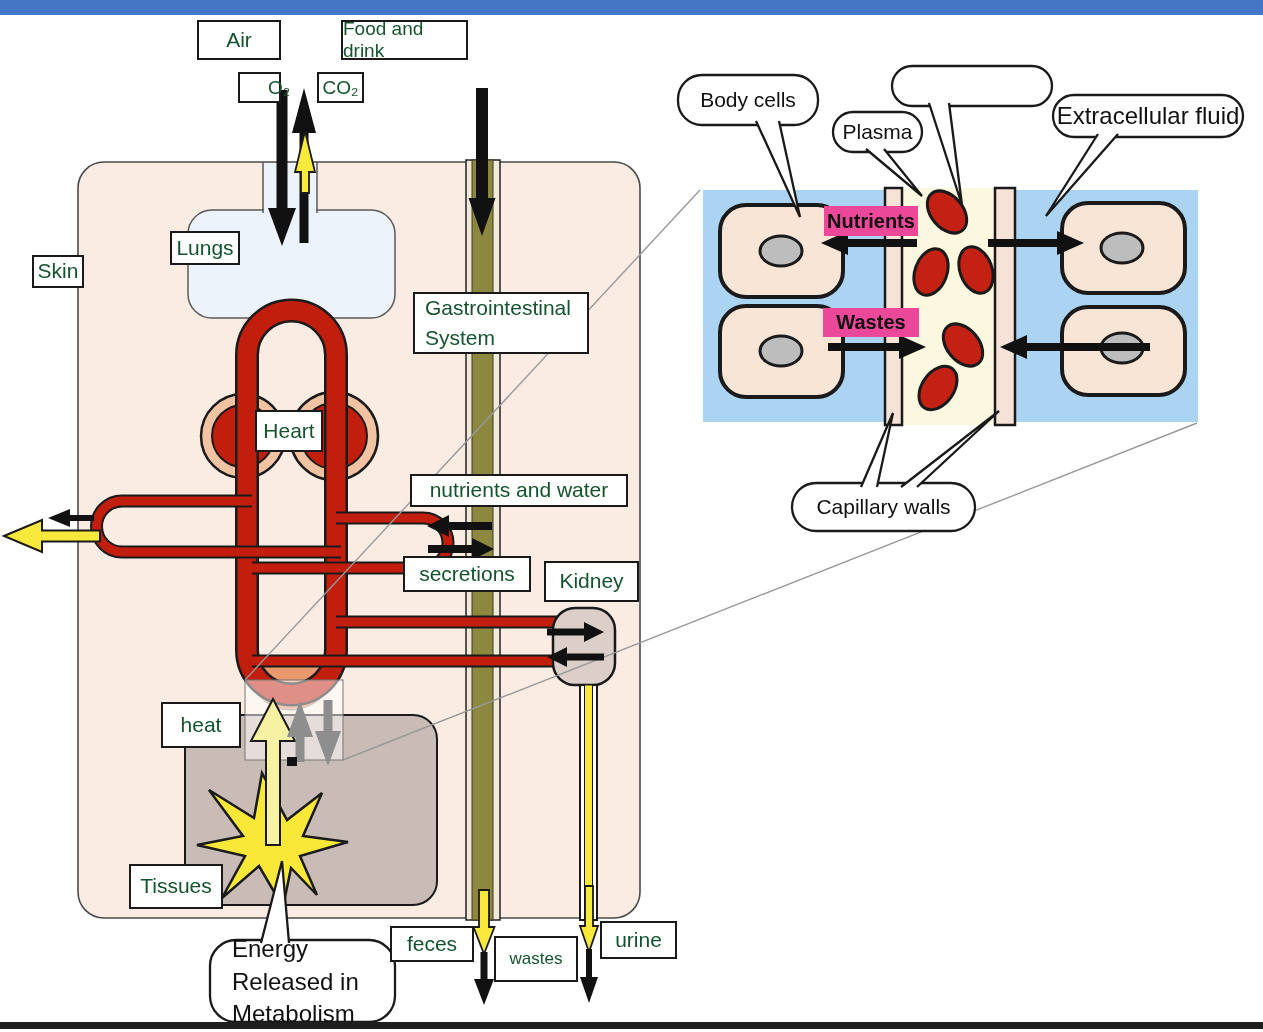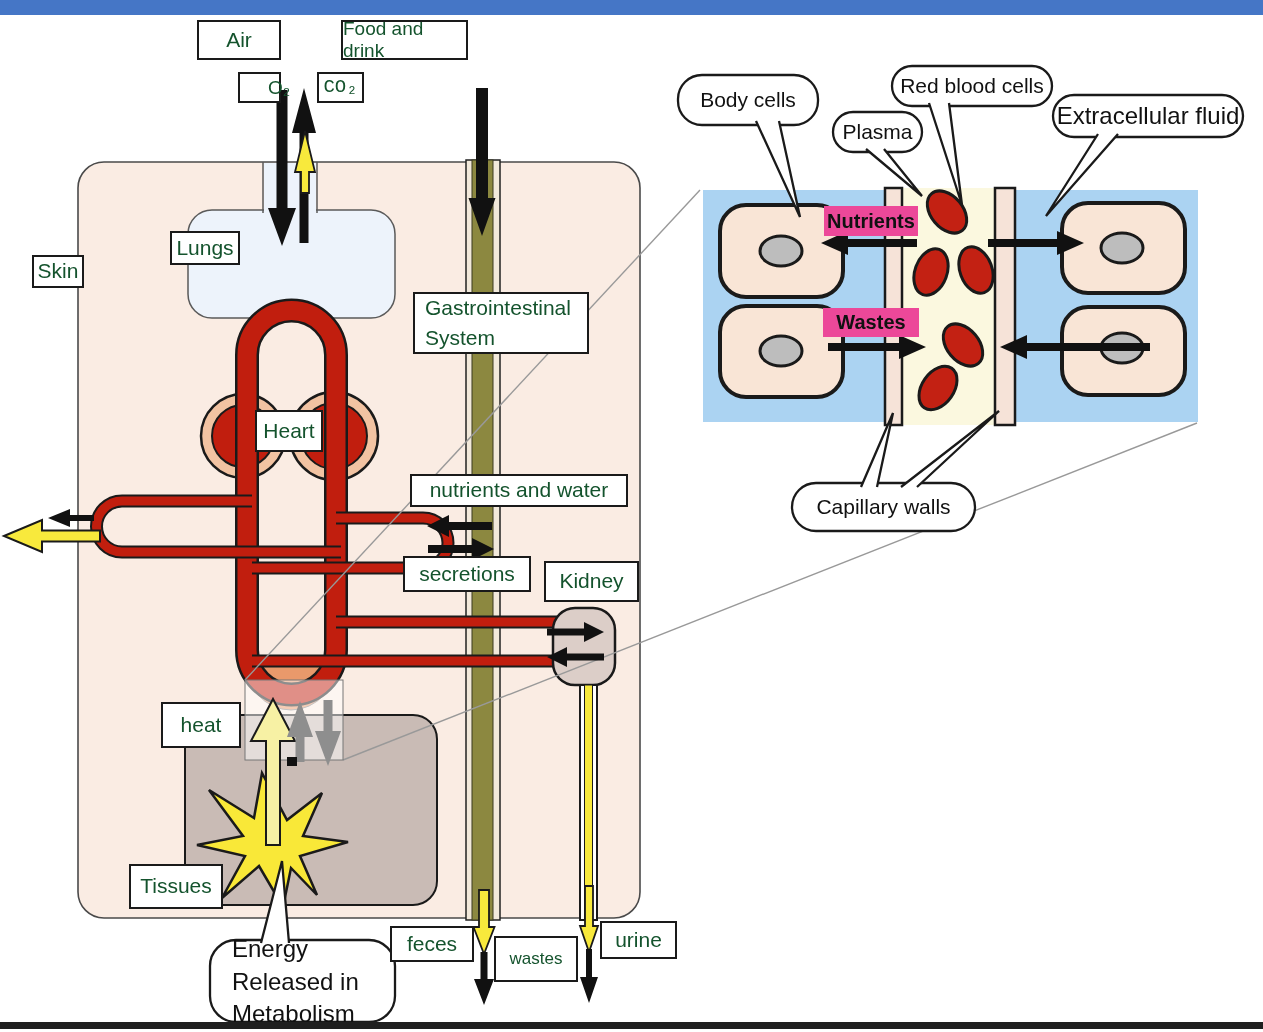--- a/index.html
+++ b/index.html
@@ -219,40 +219,39 @@
   </g>
   <g>
     <rect x="210" y="940" width="185" height="82" rx="26" fill="#fff" stroke="#1a1a1a" stroke-width="2.3"></rect>
     <path d="M261,943 L282,861 L289,943" fill="#fff" stroke="#1a1a1a" stroke-width="2.3"></path>
   </g>
 </svg>
 
 <div class="lbl" style="left:197px;top:20px;width:84px;height:40px;font-size:21px;">Air</div>
 <div class="lbl" style="left:341px;top:20px;width:127px;height:40px;font-size:19px;">Food and drink</div>
 <div class="lbl" style="left:238px;top:72px;width:36px;height:31px;font-size:19px;padding-left:39px;">O₂</div>
-<div class="lbl" style="left:317px;top:72px;width:47px;height:31px;font-size:19px;font-family:Liberation Mono, monospace;">CO₂</div>
+<div class="lbl" style="left:317px;top:72px;width:47px;height:31px;font-size:19px;">CO₂</div>
 <div class="lbl" style="left:32px;top:255px;width:52px;height:33px;font-size:21px;">Skin</div>
 <div class="lbl" style="left:170px;top:231px;width:70px;height:34px;font-size:21px;">Lungs</div>
 <div class="lbl" style="left:255px;top:410px;width:68px;height:42px;font-size:21px;">Heart</div>
 <div class="lbl wrapleft" style="left:413px;top:292px;width:176px;height:62px;font-size:21px;">Gastrointestinal System</div>
 <div class="lbl" style="left:410px;top:474px;width:218px;height:33px;font-size:21px;">nutrients and water</div>
 <div class="lbl" style="left:403px;top:556px;width:128px;height:36px;font-size:21px;">secretions</div>
 <div class="lbl" style="left:544px;top:561px;width:95px;height:41px;font-size:21px;">Kidney</div>
 <div class="lbl" style="left:161px;top:702px;width:80px;height:46px;font-size:21px;">heat</div>
 <div class="lbl" style="left:129px;top:864px;width:94px;height:45px;font-size:21px;">Tissues</div>
 <div class="lbl" style="left:390px;top:926px;width:84px;height:36px;font-size:21px;">feces</div>
 <div class="lbl" style="left:494px;top:936px;width:84px;height:46px;font-size:17px;">wastes</div>
 <div class="lbl" style="left:600px;top:921px;width:77px;height:38px;font-size:21px;">urine</div>
 
 <div class="bubtxt wrapleft" style="left:222px;top:946px;width:170px;height:72px;font-size:24px;line-height:1.35;white-space:normal;">Energy Released in Metabolism</div>
 
 <div class="plain" style="left:824px;top:206px;width:94px;height:30px;font-size:20px;">Nutrients</div>
 <div class="plain" style="left:823px;top:308px;width:96px;height:29px;font-size:20px;">Wastes</div>
 <div class="bubtxt" style="left:678px;top:75px;width:140px;height:50px;font-size:21px;">Body cells</div>
 <div class="bubtxt" style="left:833px;top:112px;width:89px;height:40px;font-size:21px;">Plasma</div>
-<div class="bubtxt" style="left:892px;top:66px;width:160px;height:40px;font-size:21px;">Red blood cells</div>
 <div class="bubtxt" style="left:1053px;top:95px;width:190px;height:42px;font-size:24px;">Extracellular fluid</div>
 <div class="bubtxt" style="left:792px;top:483px;width:183px;height:48px;font-size:21px;">Capillary walls</div>
 
 <div class="bar-top"></div>
 <div class="bar-bottom"></div>
 
 </div>
 
 </body></html>

